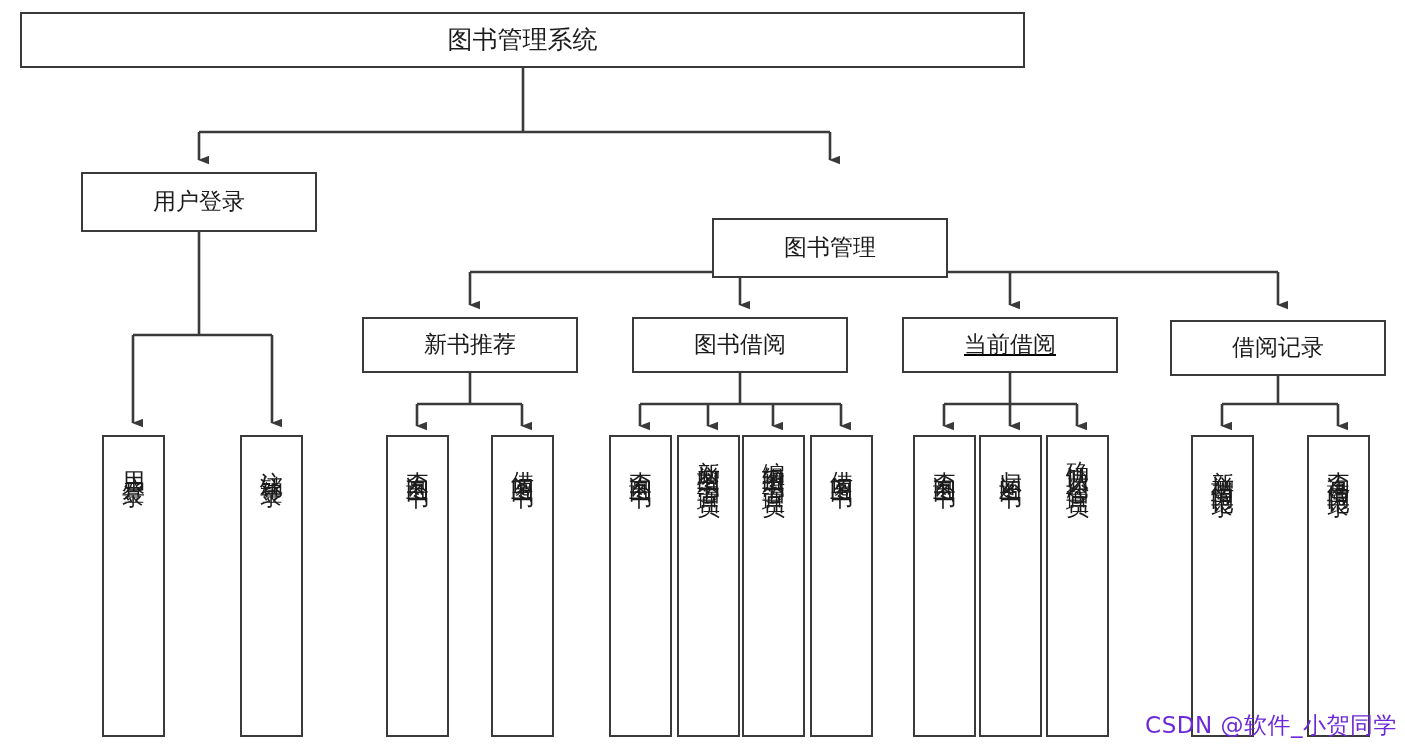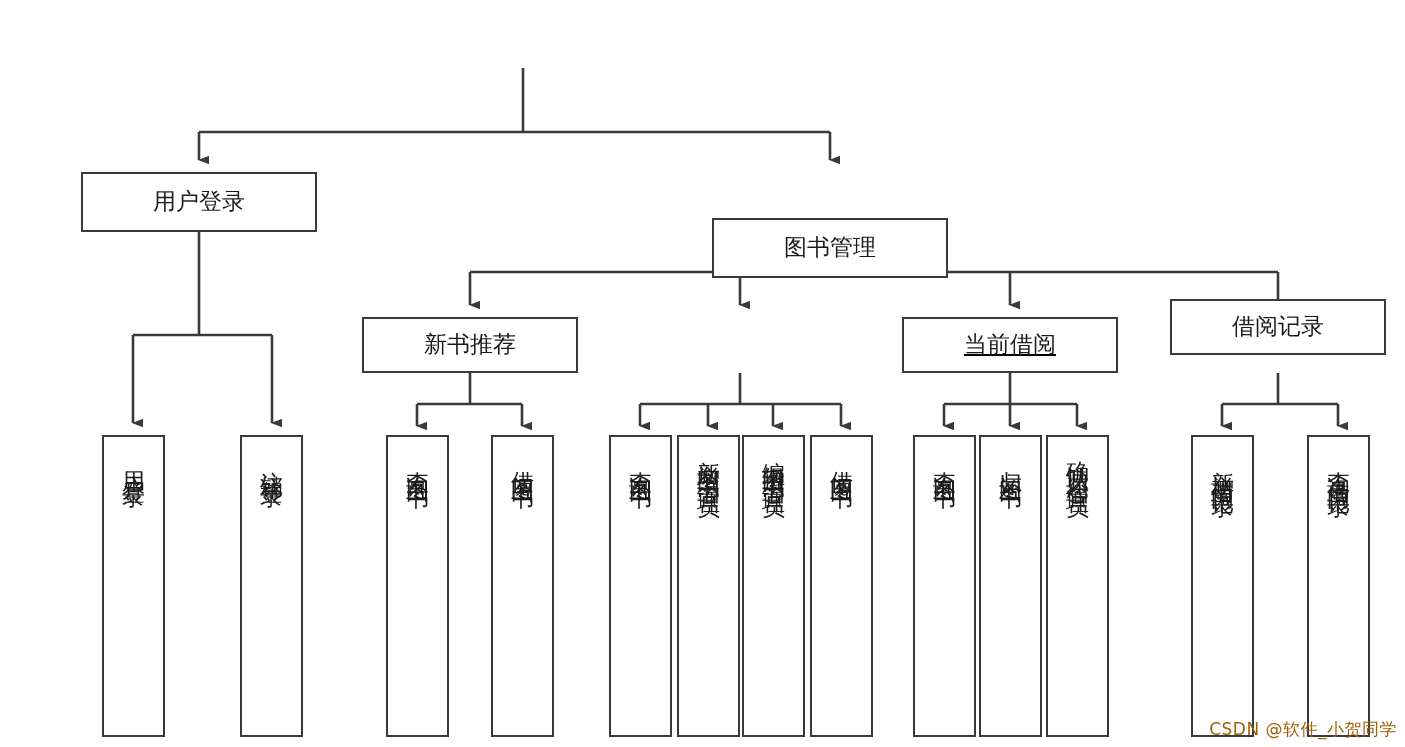--- a/index.html
+++ b/index.html
@@ -63,22 +63,22 @@
     letter-spacing: 5px;
     line-height: 1;
   }
   .node-v.offset-top {
     padding-top: 6px;
   }
   #watermark {
     position: absolute;
     right: 8px;
     bottom: 6px;
-    font-size: 17px;
-    color: #a16207;
+    font-size: 23px;
+    color: #6d28d9;
     letter-spacing: 0.5px;
     z-index: 5;
     white-space: nowrap;
     text-align: right;
   }
 </style>
 </head>
 <body>
 
 <div id="diagram-root">
@@ -126,39 +126,45 @@
       <path d="M1010,404 L1010,426" marker-end="url(#arrowhead)"></path>
       <path d="M1077,404 L1077,426" marker-end="url(#arrowhead)"></path>
 
       <path d="M1278,373 L1278,404"></path>
       <path d="M1222,404 L1338,404"></path>
       <path d="M1222,404 L1222,426" marker-end="url(#arrowhead)"></path>
       <path d="M1338,404 L1338,426" marker-end="url(#arrowhead)"></path>
     </g>
   </svg>
 
+  <div class="node node-root" style="left:20px; top:12px; width:1005px; height:56px;">
+    <span class="label">图书管理系统</span>
+  </div>
 
   <div class="node node-h" style="left:81px; top:172px; width:236px; height:60px;">
     <span class="label">用户登录</span>
   </div>
 
   <div class="node node-h" style="left:712px; top:172px; width:236px; height:60px;margin-top:46px;">
     <span class="label">图书管理</span>
   </div>
 
   <div class="node node-h" style="left:362px; top:317px; width:216px; height:56px;">
     <span class="label">新书推荐</span>
   </div>
 
+  <div class="node node-h" style="left:632px; top:317px; width:216px; height:56px;">
+    <span class="label">图书借阅</span>
+  </div>
 
   <div class="node node-h" style="left:902px; top:317px; width:216px; height:56px;text-decoration:underline;">
     <span class="label">当前借阅</span>
   </div>
 
-  <div class="node node-h" style="left:1170px; top:299px; width:216px; height:56px;">
+  <div class="node node-h" style="left:1170px; top:320px; width:216px; height:56px;">
     <span class="label">借阅记录</span>
   </div>
 
   <div class="node node-v" style="left:102px; top:435px; width:63px; height:302px;">
     <span class="label">用户登录</span>
   </div>
 
   <div class="node node-v" style="left:240px; top:435px; width:63px; height:302px;">
     <span class="label">注销登录</span>
   </div>

